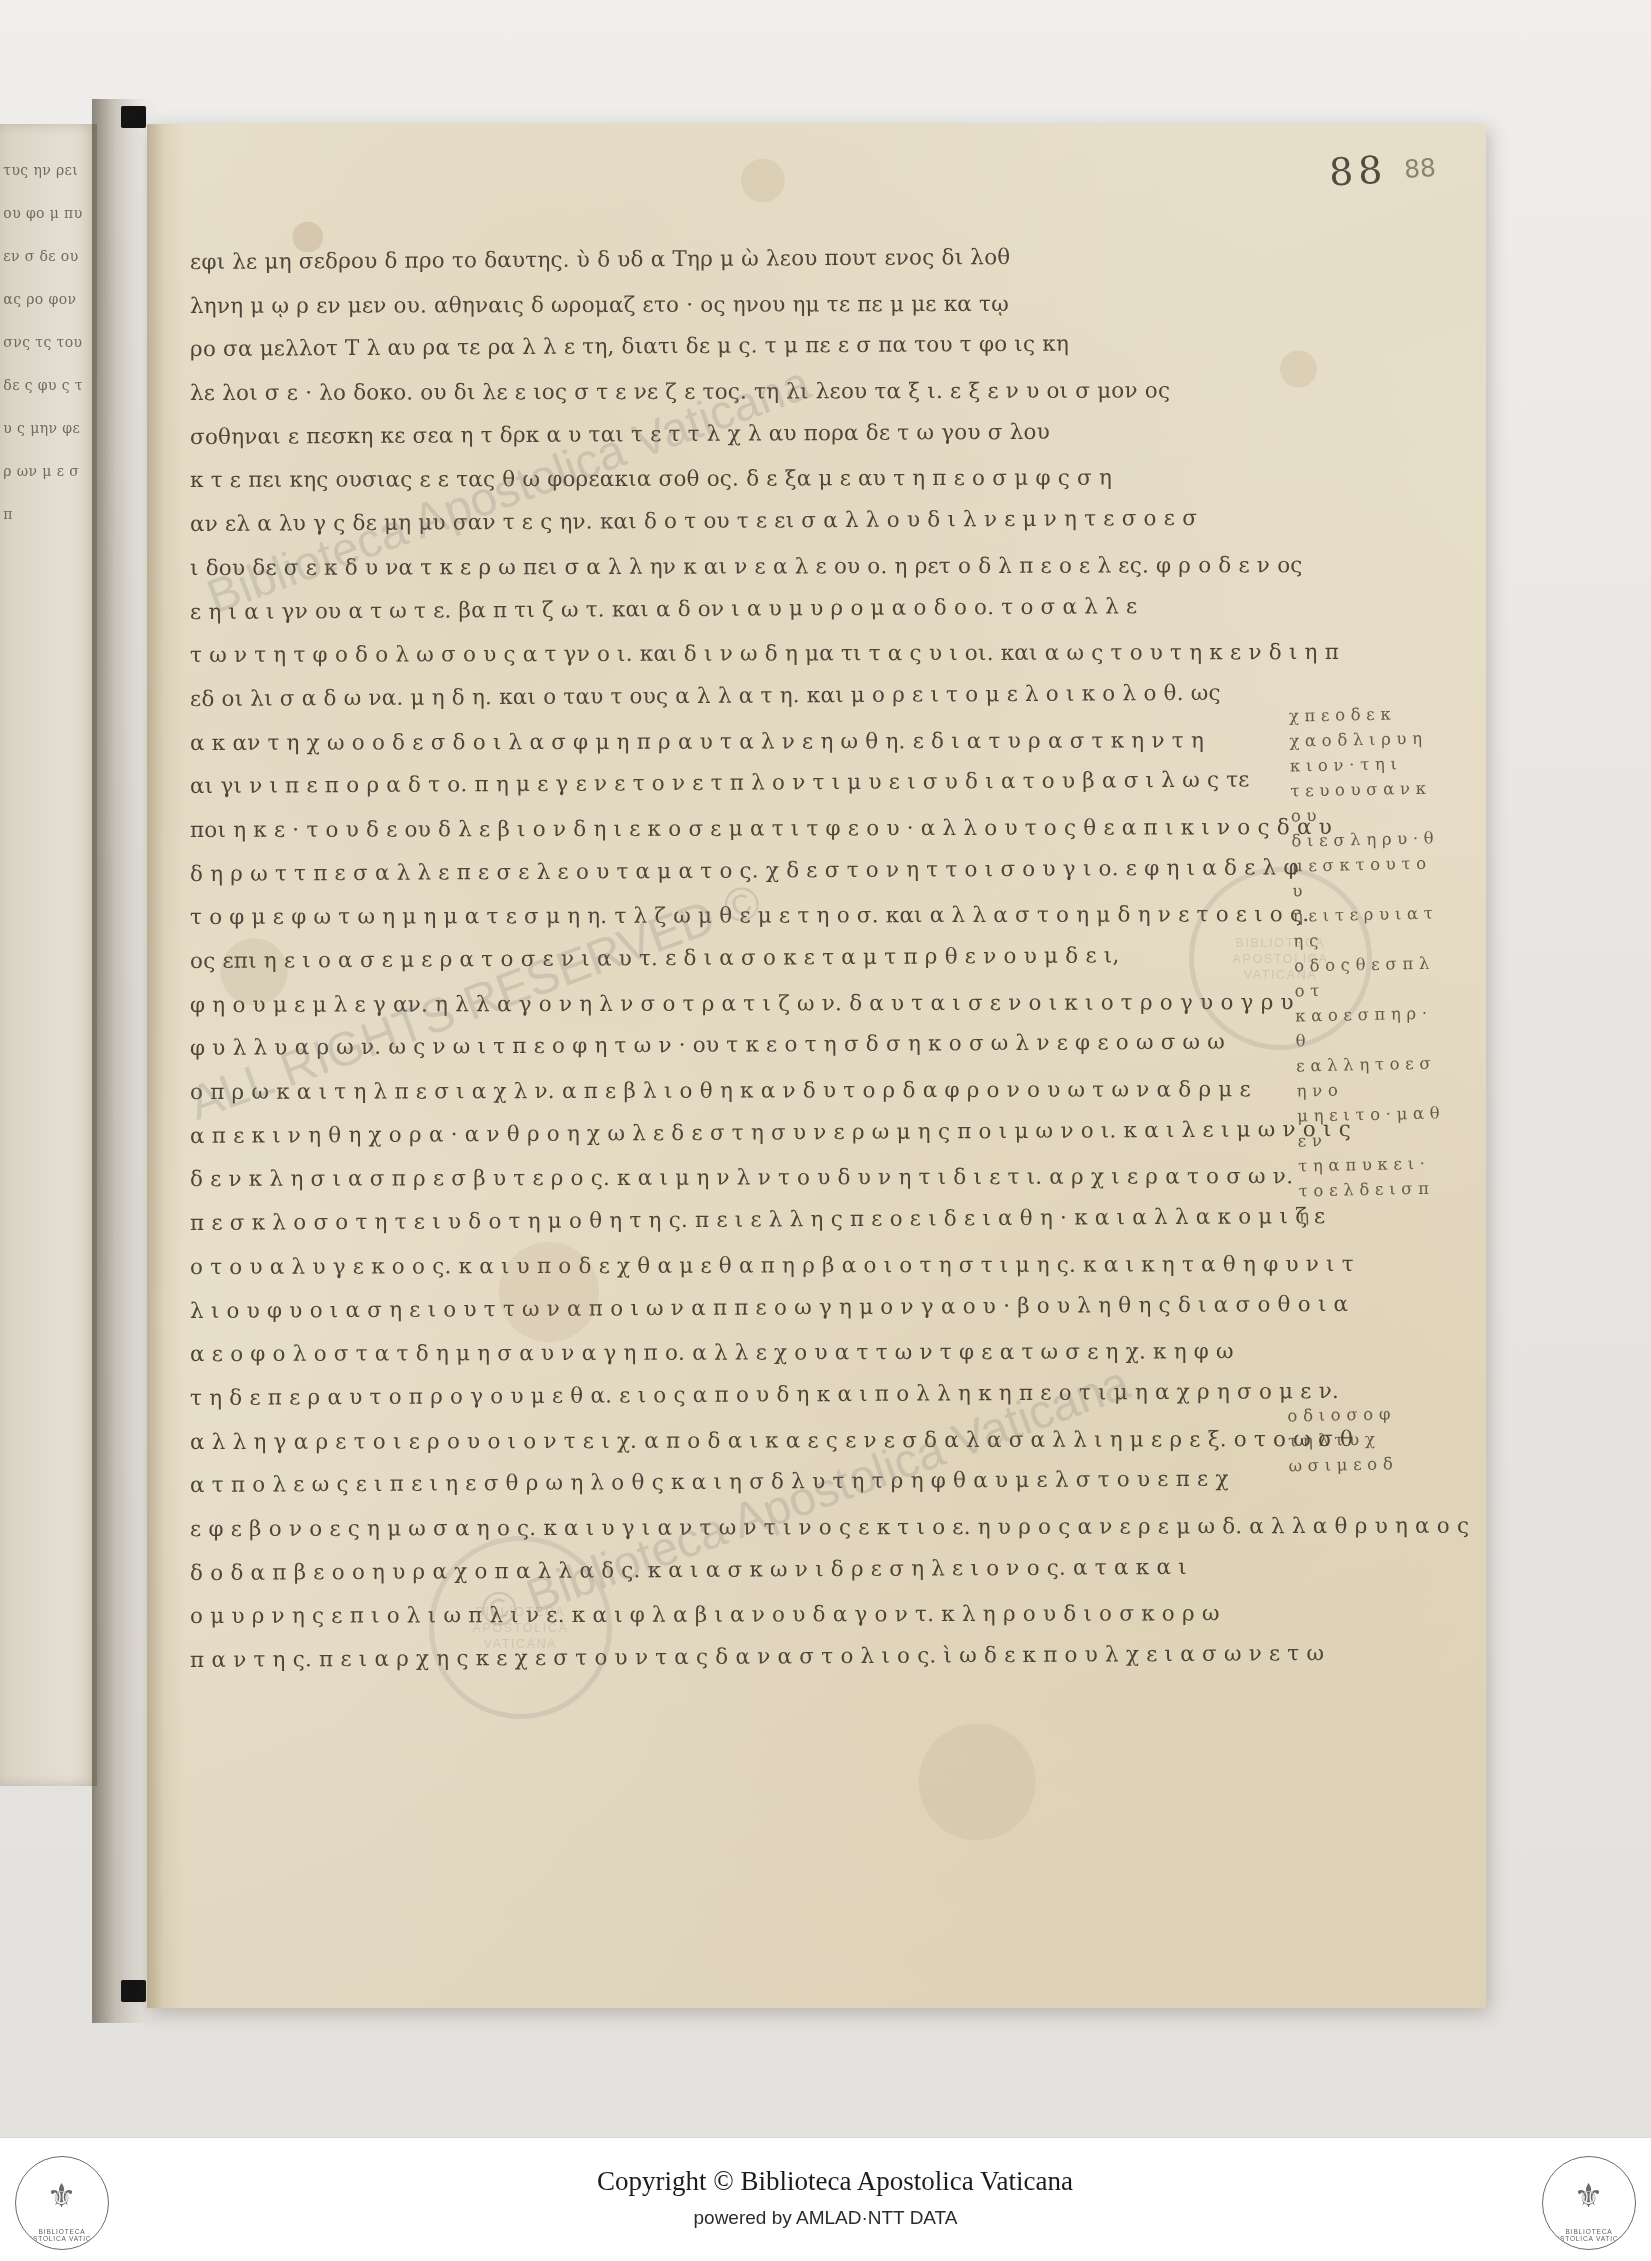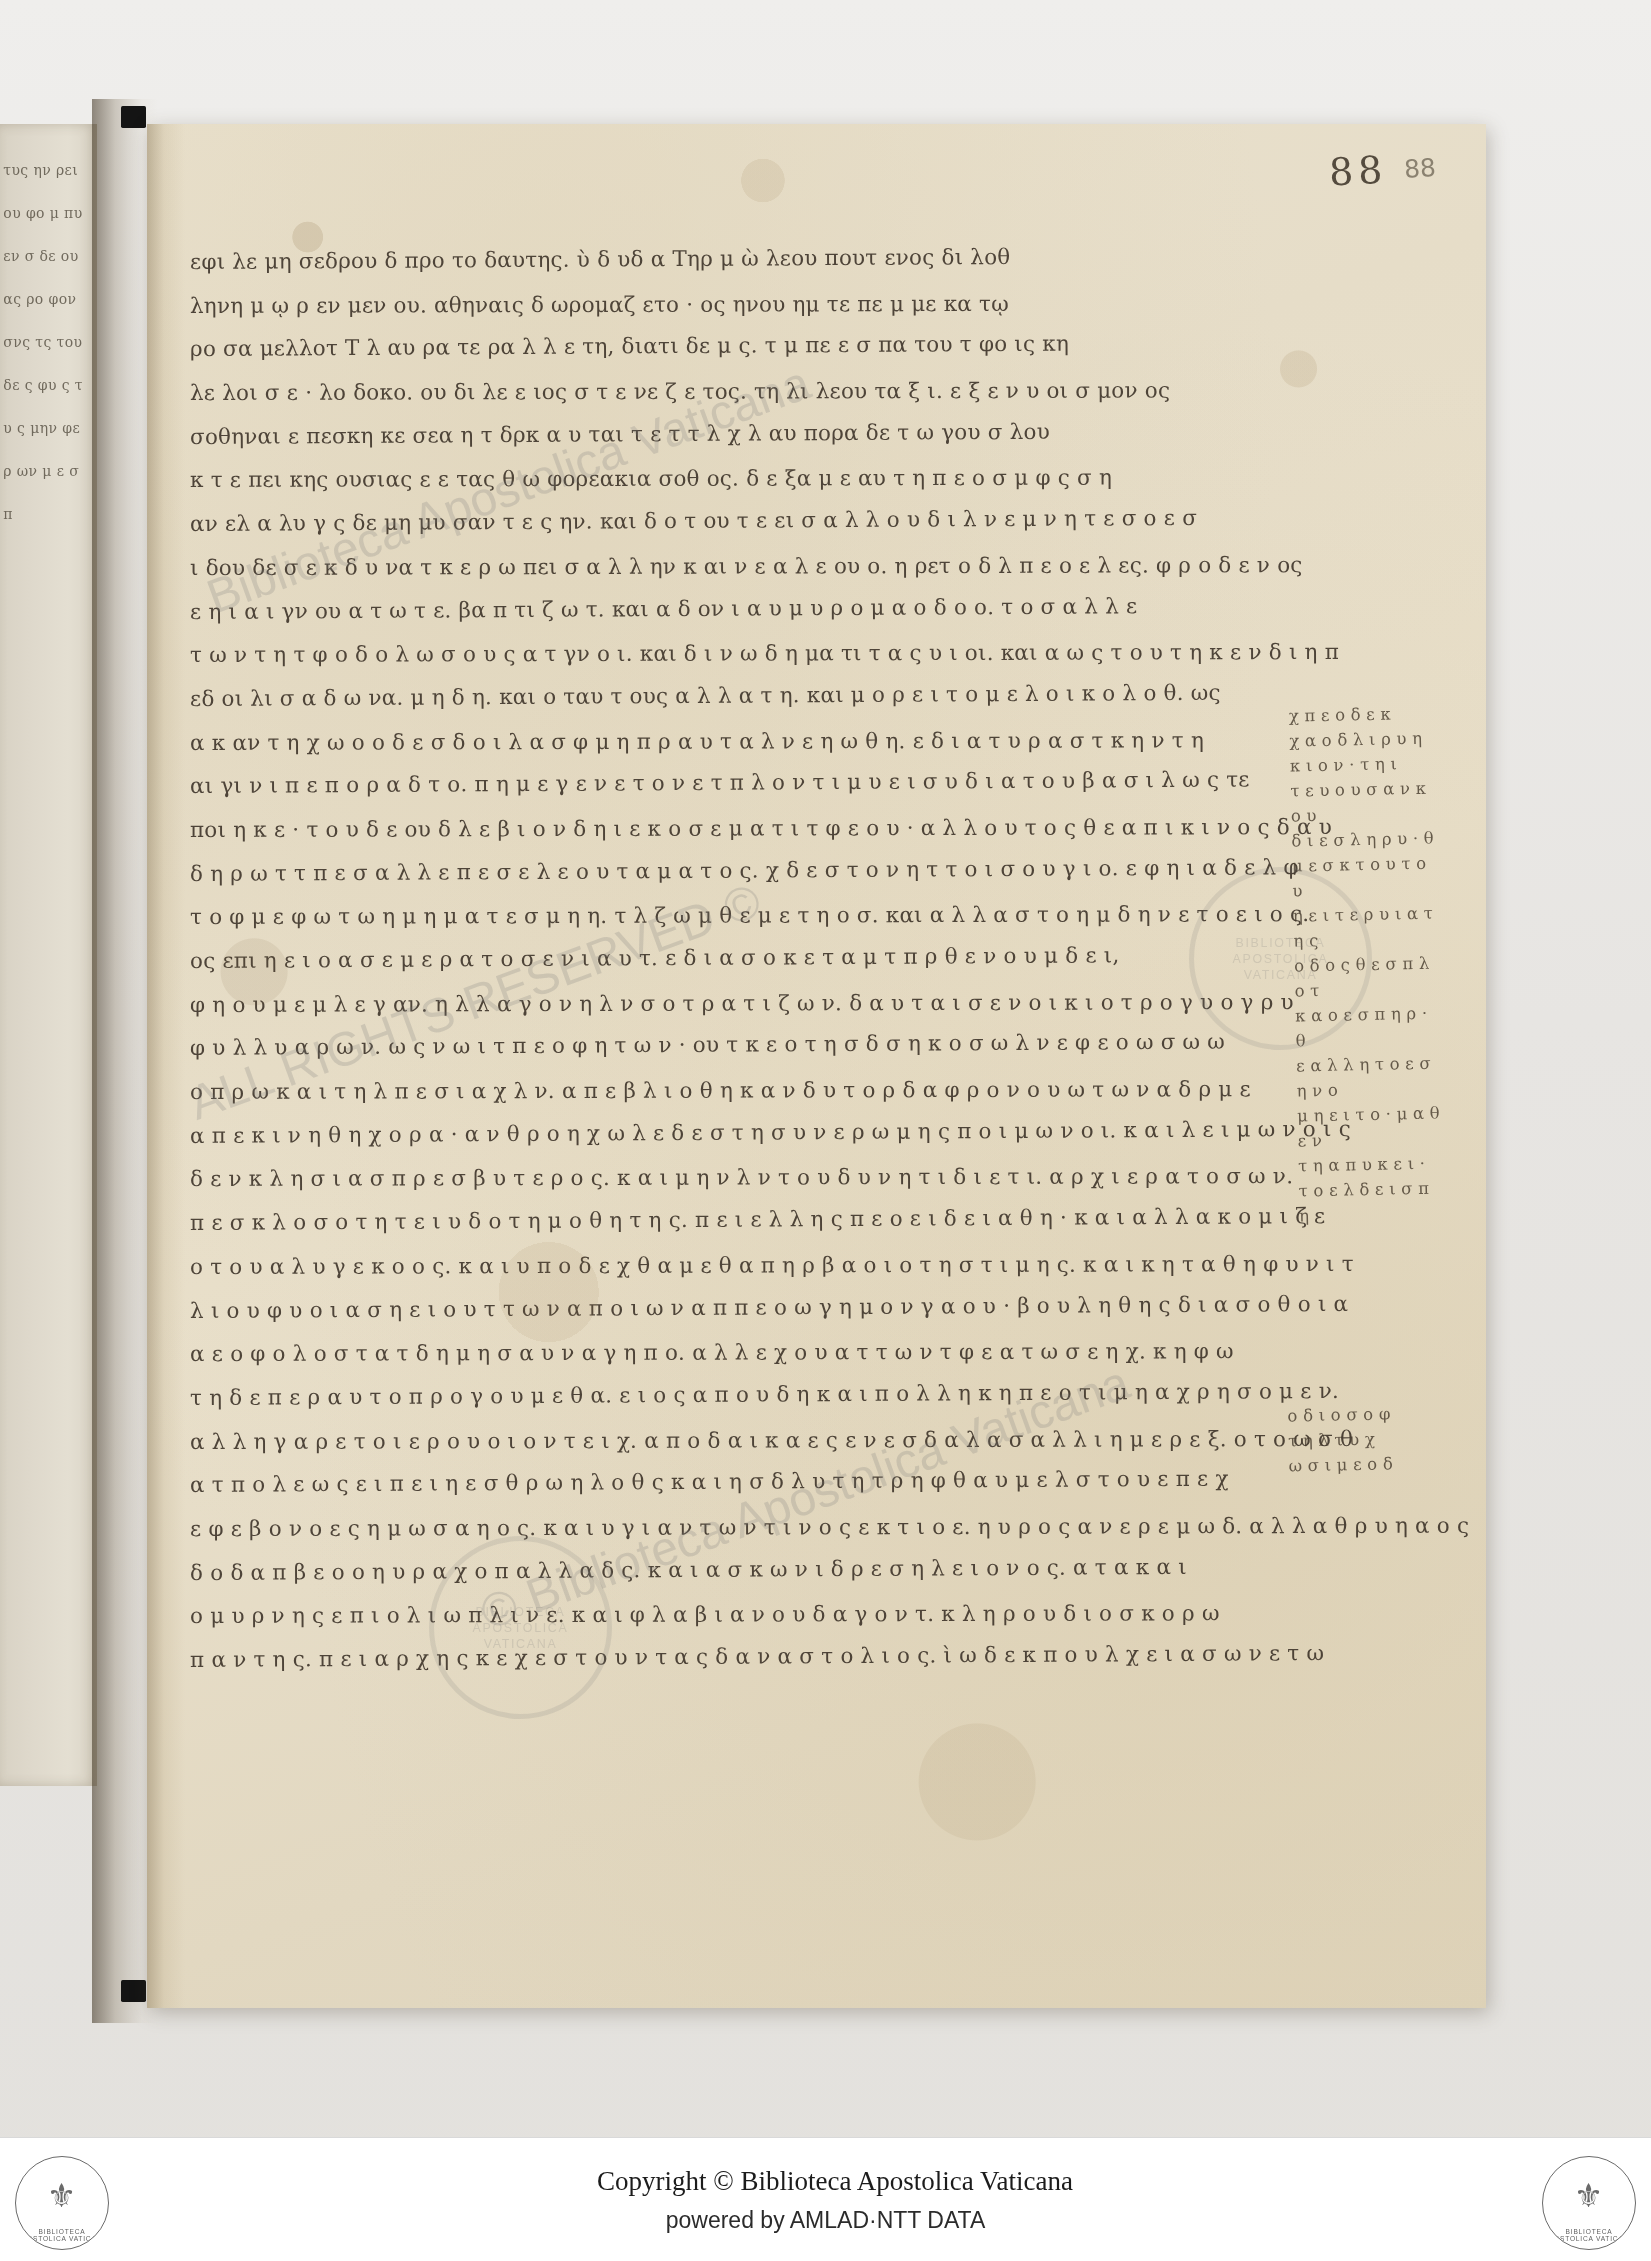--- a/index.html
+++ b/index.html
@@ -214,21 +214,21 @@
   }
   .footer-copy {
     font-family: "Liberation Serif", serif;
     font-size: 27px;
     color: #1c1c1c;
     padding-left: 19px;
   }
   .footer-powered {
     margin-top: 10px;
     font-family: "Liberation Sans", sans-serif;
-    font-size: 23px;
+    font-size: 19px;
     color: #2b2b2b;
   }
   .seal {
     position: absolute;
     width: 92px;
     height: 92px;
     top: 18px;
     border-radius: 50%;
     border: 1.7px solid #6a6a6a;
     color: #5e5e5e;

